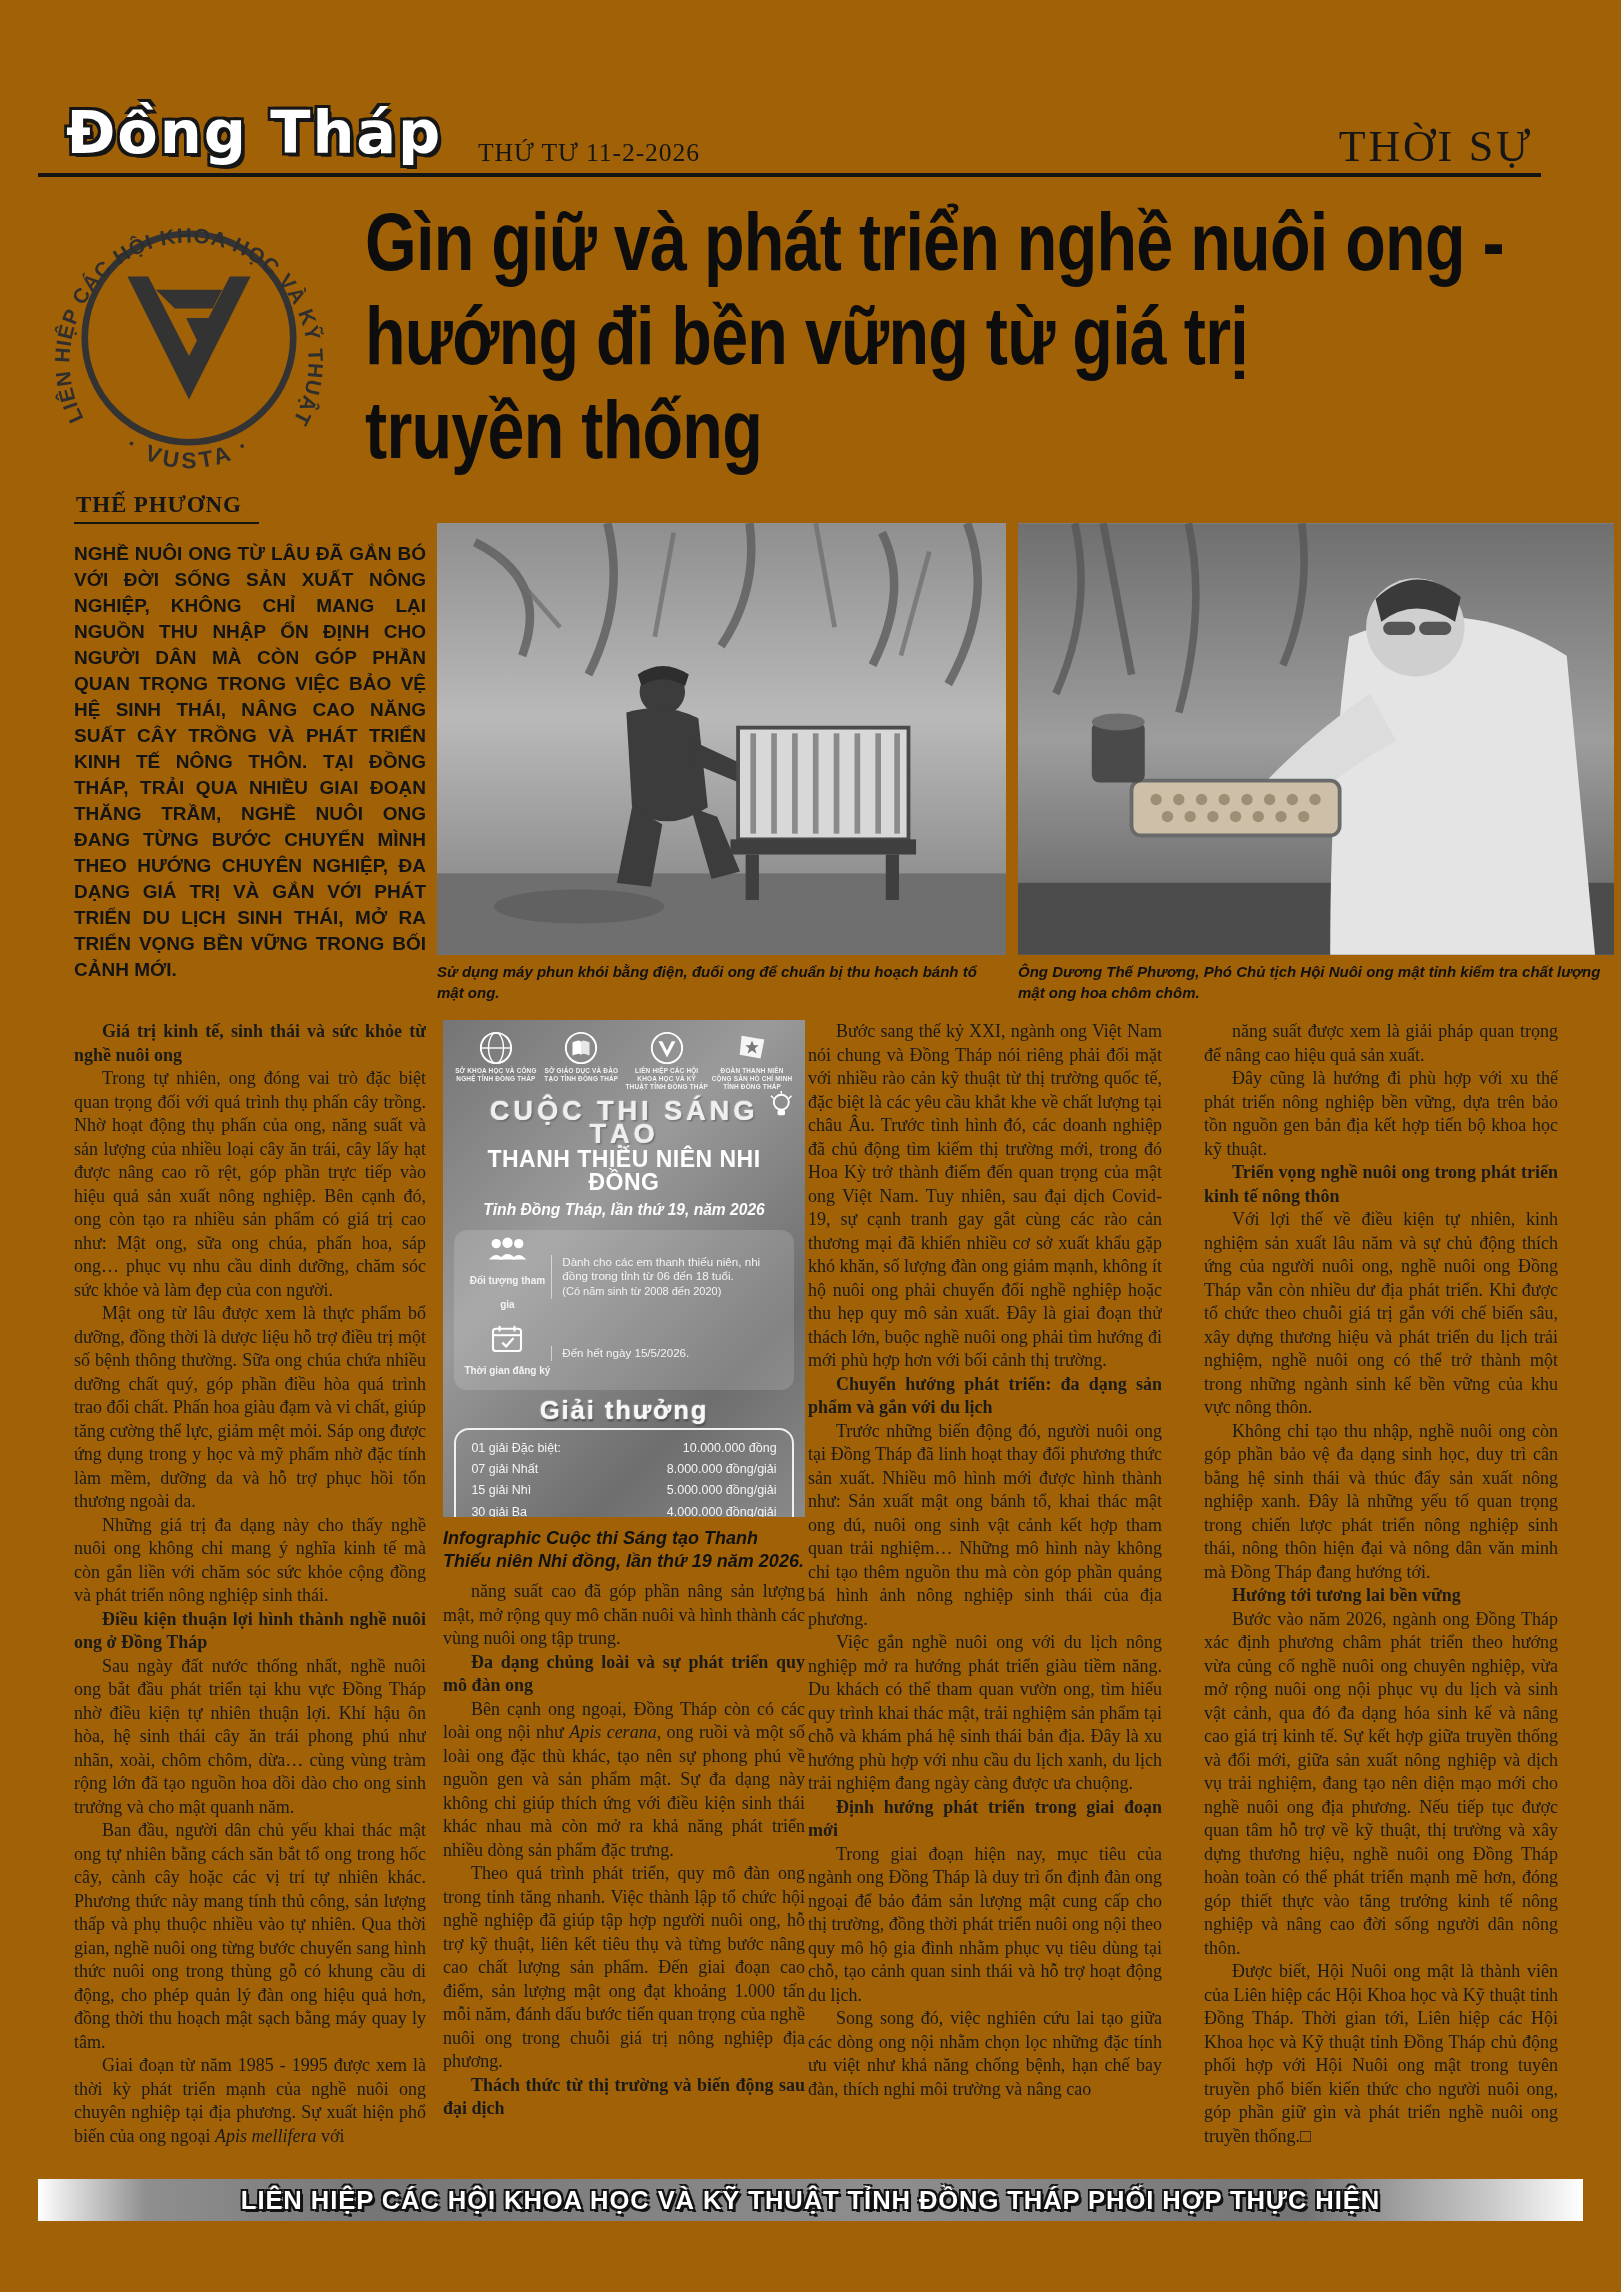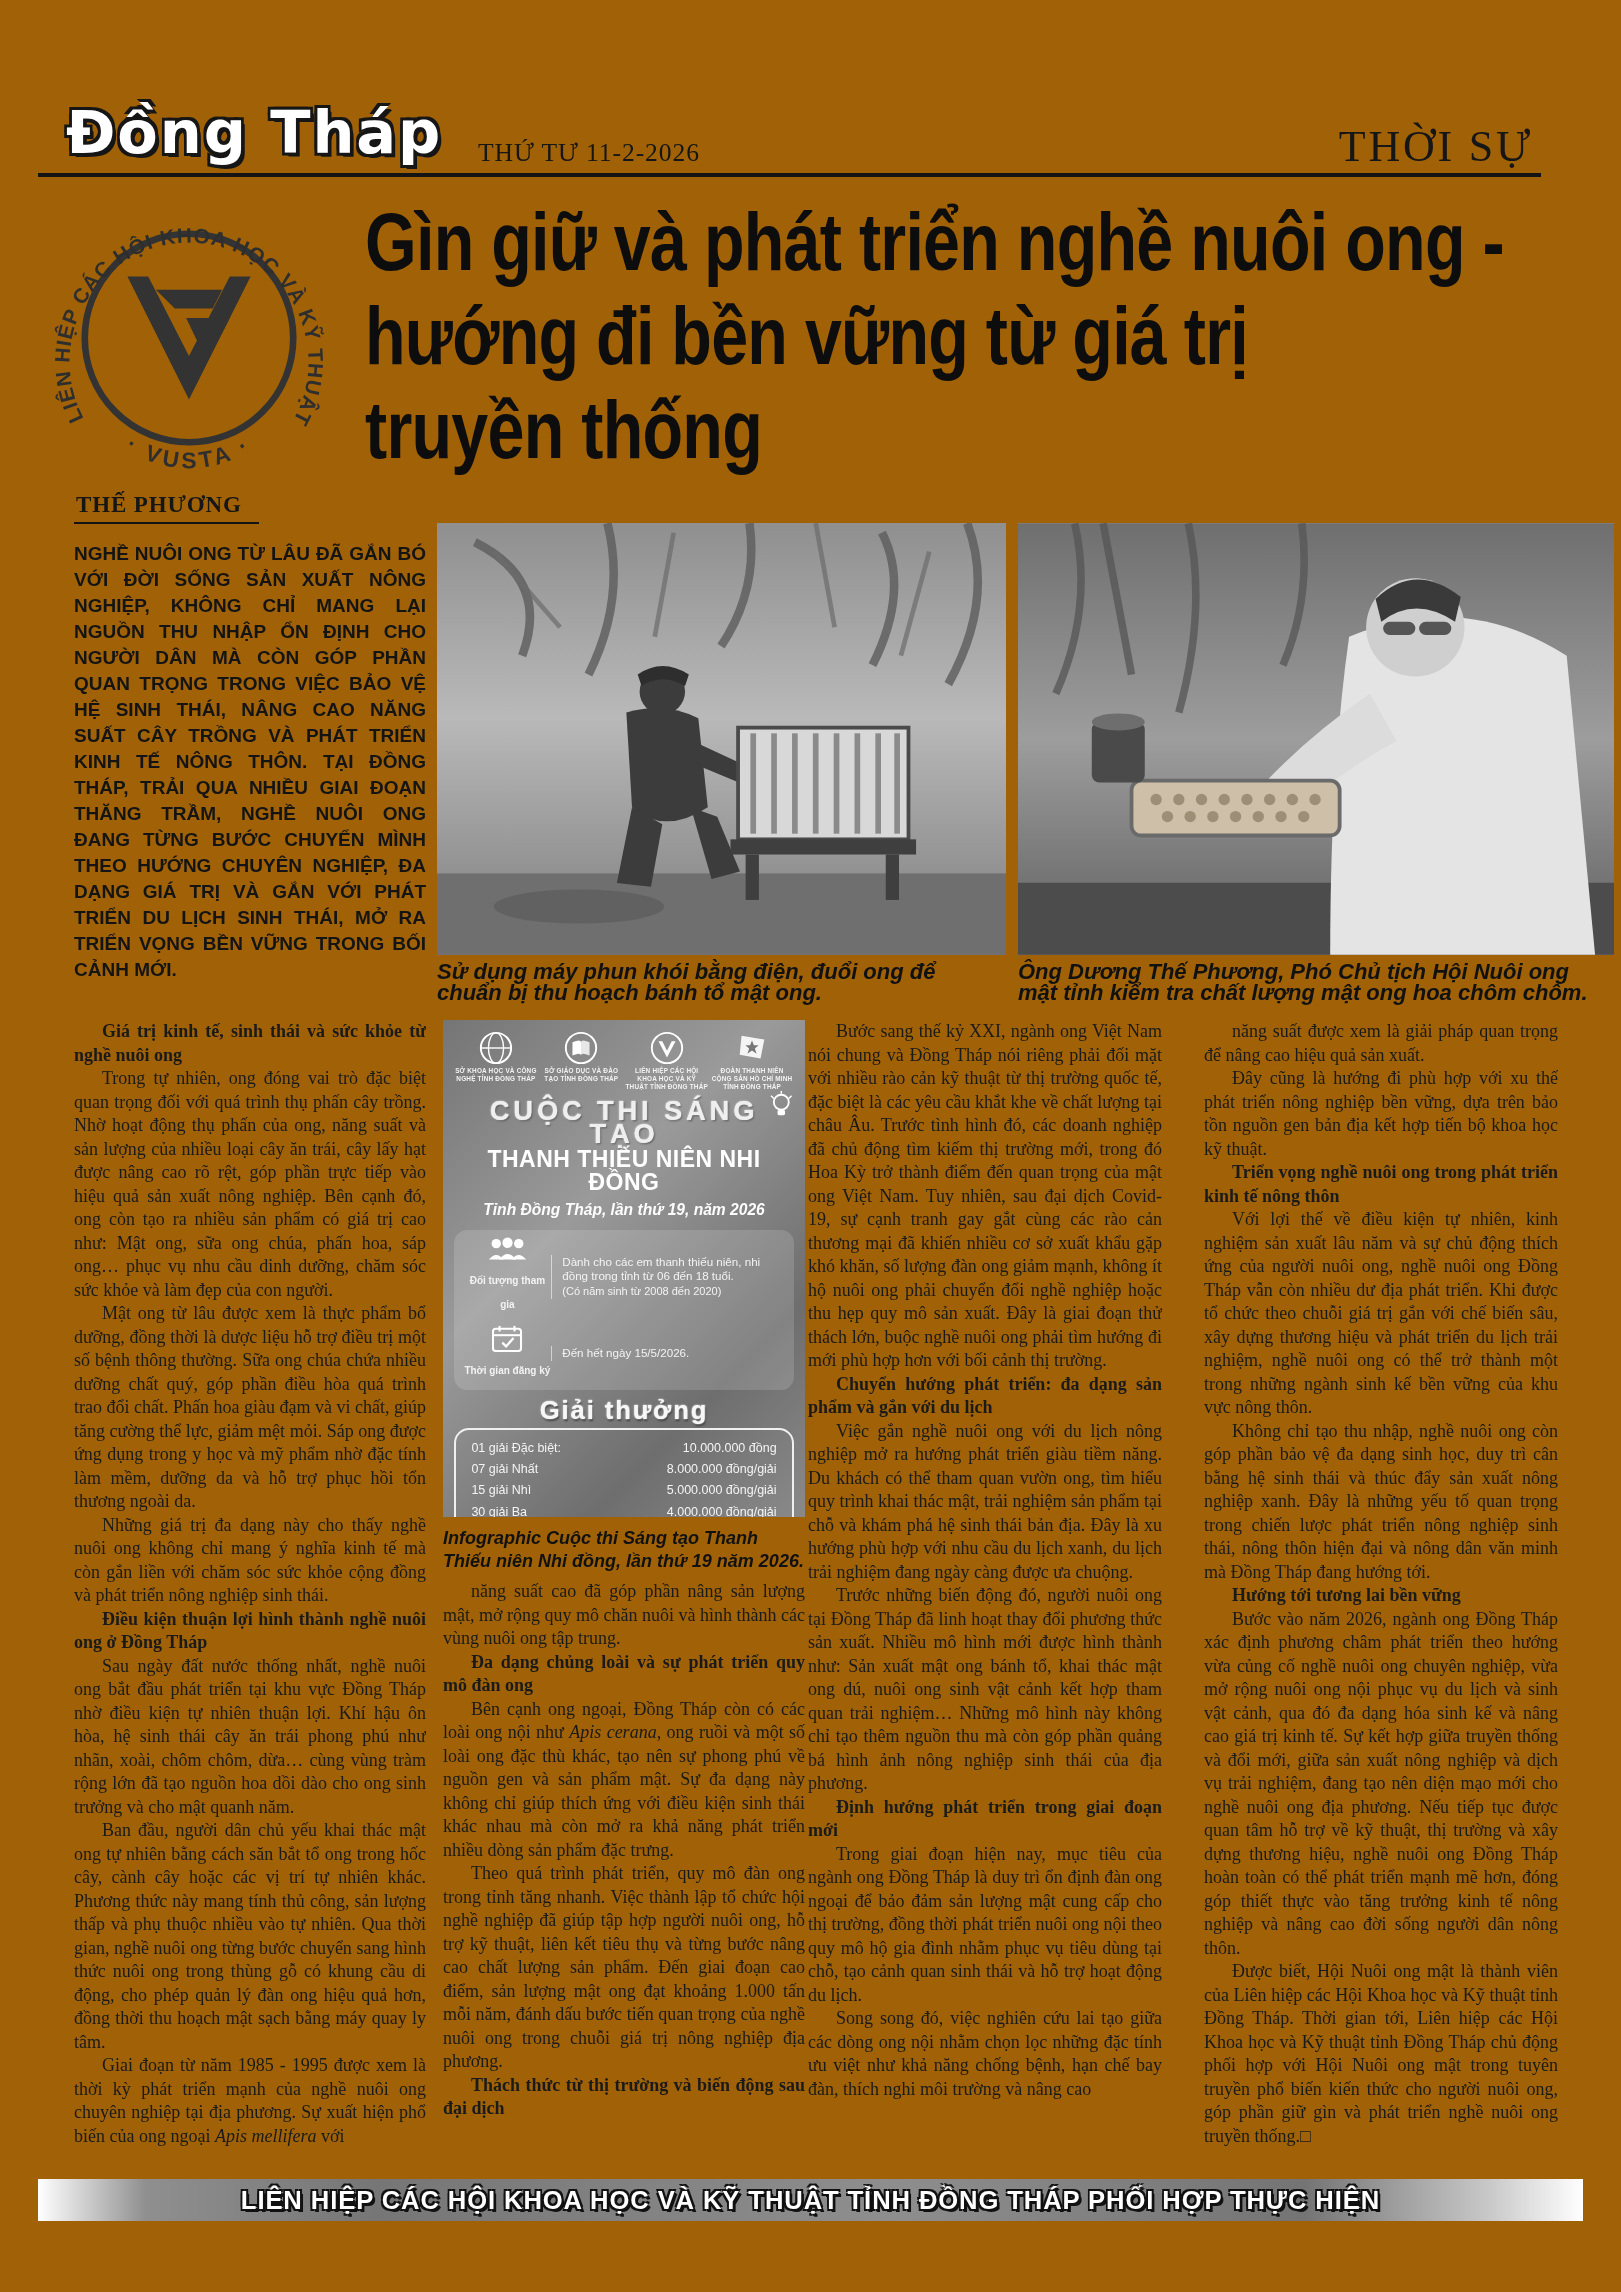--- a/index.html
+++ b/index.html
@@ -22,21 +22,21 @@
   .vusta{left:44px;top:193px;width:290px;height:290px;}
   .byline{left:74px;top:492px;font-family:"Liberation Serif",serif;font-weight:700;font-size:23px;letter-spacing:0.9px;
     border-bottom:2.8px solid #141414;padding:0 17px 3.8px 1.9px;color:#161616;}
   
   .lead{left:74px;top:541px;width:352px;height:467px;overflow:hidden;font-family:"Liberation Sans",sans-serif;font-weight:700;
     font-size:19px;line-height:26px;text-align:justify;color:#141414;}
   
   .photo{background:#9a9a9a;overflow:hidden;}
   .photo-left{left:437px;top:523px;width:569px;height:432px;}
   .photo-right{left:1018px;top:523px;width:596px;height:432px;}
-  .caption{font-family:"Liberation Sans",sans-serif;font-style:italic;font-weight:700;font-size:22px;line-height:21px;color:#111;}
+  .caption{font-family:"Liberation Sans",sans-serif;font-style:italic;font-weight:700;font-size:15px;line-height:21px;color:#111;}
   .cap-left{left:437px;top:961px;width:569px;}
   .cap-right{left:1018px;top:961px;width:596px;}
   
   .col{top:1020px;height:1153px;overflow:hidden;font-size:18px;line-height:23.5px;}
   .c1{left:74px;width:352px;}
   .c2{left:443px;width:362px;}
   .c3{left:808px;width:354px;}
   .c4{left:1204px;width:354px;}
   .col p{margin:0;text-indent:28px;text-align:justify;}
   .col .sh{font-weight:700;text-indent:28px;text-align:justify;margin:0;}
@@ -354,22 +354,22 @@
     <p>năng suất cao đã góp phần nâng sản lượng mật, mở rộng quy mô chăn nuôi và hình thành các vùng nuôi ong tập trung.</p>
     <p class="sh">Đa dạng chủng loài và sự phát triển quy mô đàn ong</p>
     <p><span>Bên cạnh ong ngoại, Đồng Tháp còn có các loài ong nội như </span><i>Apis cerana</i><span>, ong ruồi và một số loài ong đặc thù khác, tạo nên sự phong phú về nguồn gen và sản phẩm mật. Sự đa dạng này không chỉ giúp thích ứng với điều kiện sinh thái khác nhau mà còn mở ra khả năng phát triển nhiều dòng sản phẩm đặc trưng.</span></p>
     <p>Theo quá trình phát triển, quy mô đàn ong trong tỉnh tăng nhanh. Việc thành lập tổ chức hội nghề nghiệp đã giúp tập hợp người nuôi ong, hỗ trợ kỹ thuật, liên kết tiêu thụ và từng bước nâng cao chất lượng sản phẩm. Đến giai đoạn cao điểm, sản lượng mật ong đạt khoảng 1.000 tấn mỗi năm, đánh dấu bước tiến quan trọng của nghề nuôi ong trong chuỗi giá trị nông nghiệp địa phương.</p>
     <p class="sh">Thách thức từ thị trường và biến động sau đại dịch</p>
   </div>
 
   <div class="abs col c3">
     <p>Bước sang thế kỷ XXI, ngành ong Việt Nam nói chung và Đồng Tháp nói riêng phải đối mặt với nhiều rào cản kỹ thuật từ thị trường quốc tế, đặc biệt là các yêu cầu khắt khe về chất lượng tại châu Âu. Trước tình hình đó, các doanh nghiệp đã chủ động tìm kiếm thị trường mới, trong đó Hoa Kỳ trở thành điểm đến quan trọng của mật ong Việt Nam. Tuy nhiên, sau đại dịch Covid-19, sự cạnh tranh gay gắt cùng các rào cản thương mại đã khiến nhiều cơ sở xuất khẩu gặp khó khăn, số lượng đàn ong giảm mạnh, không ít hộ nuôi ong phải chuyển đổi nghề nghiệp hoặc thu hẹp quy mô sản xuất. Đây là giai đoạn thử thách lớn, buộc nghề nuôi ong phải tìm hướng đi mới phù hợp hơn với bối cảnh thị trường.</p>
     <p class="sh">Chuyển hướng phát triển: đa dạng sản phẩm và gắn với du lịch</p>
+    <p>Trước những biến động đó, người nuôi ong tại Đồng Tháp đã linh hoạt thay đổi phương thức sản xuất. Nhiều mô hình mới được hình thành như: Sản xuất mật ong bánh tổ, khai thác mật ong dú, nuôi ong sinh vật cảnh kết hợp tham quan trải nghiệm… Những mô hình này không chỉ tạo thêm nguồn thu mà còn góp phần quảng bá hình ảnh nông nghiệp sinh thái của địa phương.</p>
     <p>Việc gắn nghề nuôi ong với du lịch nông nghiệp mở ra hướng phát triển giàu tiềm năng. Du khách có thể tham quan vườn ong, tìm hiểu quy trình khai thác mật, trải nghiệm sản phẩm tại chỗ và khám phá hệ sinh thái bản địa. Đây là xu hướng phù hợp với nhu cầu du lịch xanh, du lịch trải nghiệm đang ngày càng được ưa chuộng.</p>
-    <p>Trước những biến động đó, người nuôi ong tại Đồng Tháp đã linh hoạt thay đổi phương thức sản xuất. Nhiều mô hình mới được hình thành như: Sản xuất mật ong bánh tổ, khai thác mật ong dú, nuôi ong sinh vật cảnh kết hợp tham quan trải nghiệm… Những mô hình này không chỉ tạo thêm nguồn thu mà còn góp phần quảng bá hình ảnh nông nghiệp sinh thái của địa phương.</p>
     <p class="sh">Định hướng phát triển trong giai đoạn mới</p>
     <p>Trong giai đoạn hiện nay, mục tiêu của ngành ong Đồng Tháp là duy trì ổn định đàn ong ngoại để bảo đảm sản lượng mật cung cấp cho thị trường, đồng thời phát triển nuôi ong nội theo quy mô hộ gia đình nhằm phục vụ tiêu dùng tại chỗ, tạo cảnh quan sinh thái và hỗ trợ hoạt động du lịch.</p>
     <p>Song song đó, việc nghiên cứu lai tạo giữa các dòng ong nội nhằm chọn lọc những đặc tính ưu việt như khả năng chống bệnh, hạn chế bay đàn, thích nghi môi trường và nâng cao</p>
   </div>
 
   <div class="abs col c4">
     <p>năng suất được xem là giải pháp quan trọng để nâng cao hiệu quả sản xuất.</p>
     <p>Đây cũng là hướng đi phù hợp với xu thế phát triển nông nghiệp bền vững, dựa trên bảo tồn nguồn gen bản địa kết hợp tiến bộ khoa học kỹ thuật.</p>
     <p class="sh">Triển vọng nghề nuôi ong trong phát triển kinh tế nông thôn</p>
     <p>Với lợi thế về điều kiện tự nhiên, kinh nghiệm sản xuất lâu năm và sự chủ động thích ứng của người nuôi ong, nghề nuôi ong Đồng Tháp vẫn còn nhiều dư địa phát triển. Khi được tổ chức theo chuỗi giá trị gắn với chế biến sâu, xây dựng thương hiệu và phát triển du lịch trải nghiệm, nghề nuôi ong có thể trở thành một trong những ngành sinh kế bền vững của khu vực nông thôn.</p>

